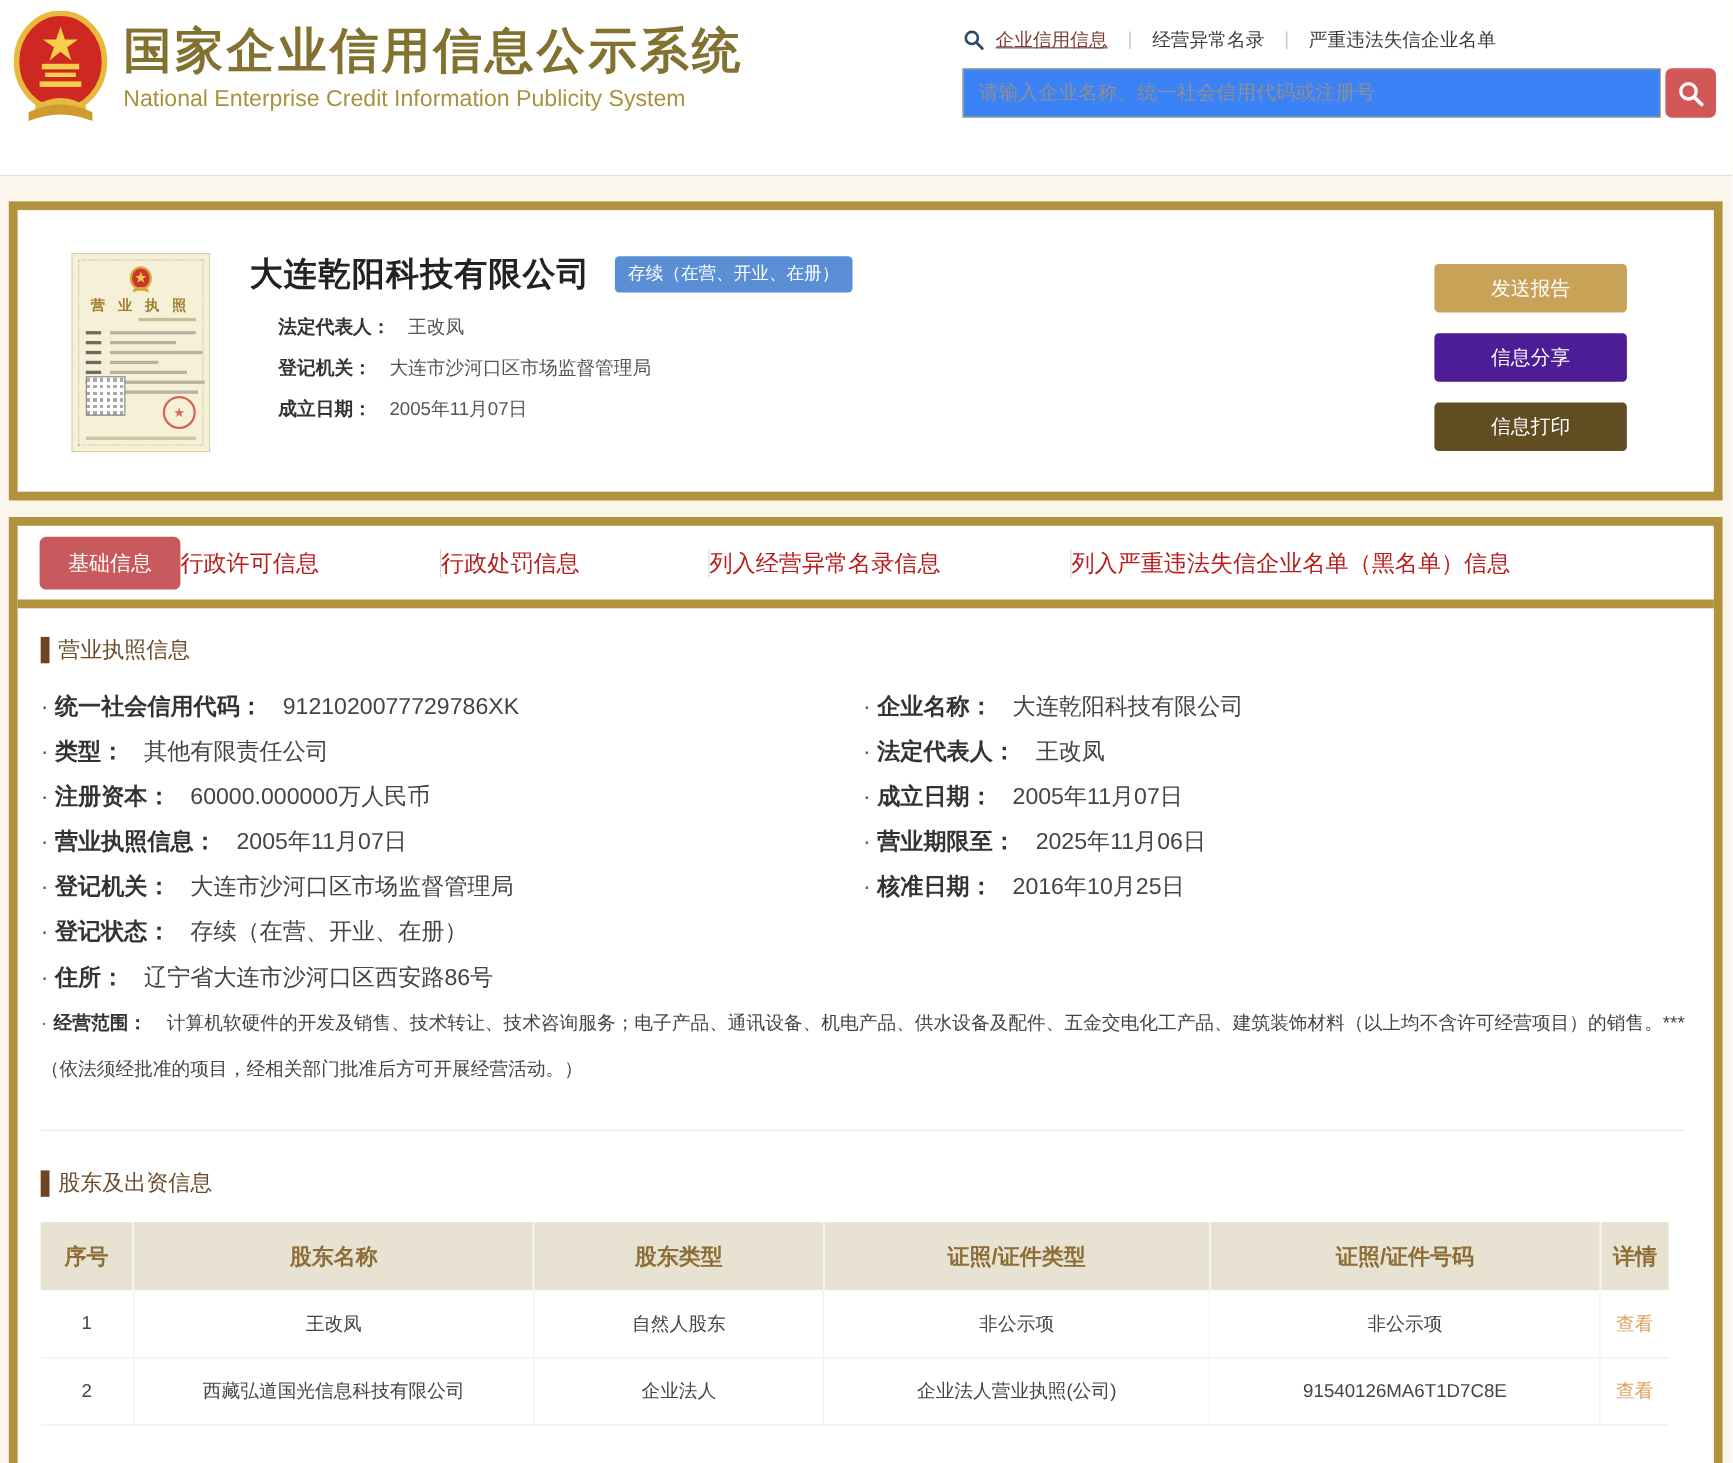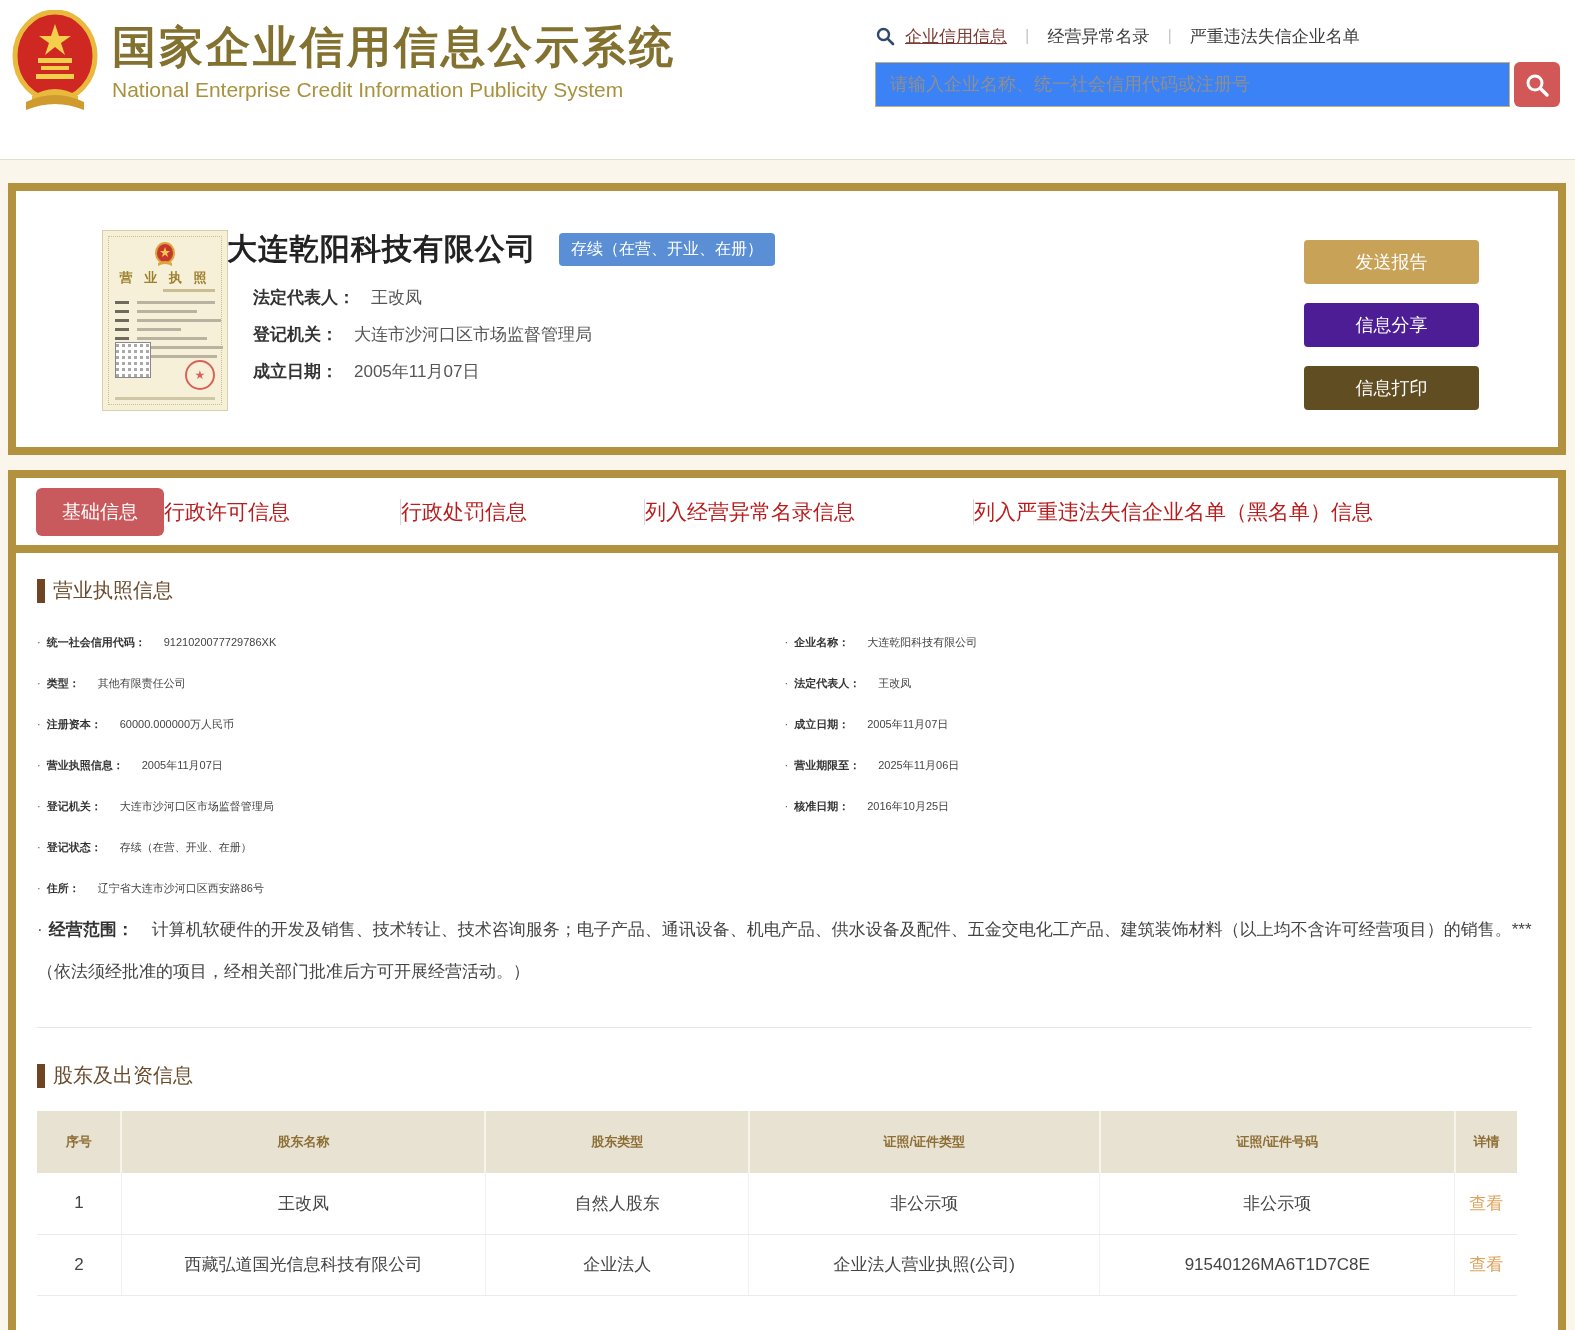--- a/index.html
+++ b/index.html
@@ -24,21 +24,21 @@
   .search-input { width:638px; height:45px; border:1px solid #c6ae74; background:#3b82f6; font-size:18px; padding:0 14px; color:#333; outline:none; }
   .search-input::placeholder { color:#8f8f8f; }
   .search-btn { width:46px; height:45px; margin-left:4px; background:#d25757; border:none; border-radius:6px; cursor:pointer; display:flex; align-items:center; justify-content:center; }
 
   
   .gold-box { margin:0 9px 0 8px; border:8px solid #b3923f; background:#fff; }
   .card-box { margin-top:23px; height:272px; position:relative; }
   .main-box { margin-top:15px; height:900px; }
 
   
-  .license-thumb { position:absolute; left:49px; top:39px; width:126px; height:181px; background:#f7f0d8; border:1px solid #d9d0a9; padding:5px;margin-left:37px; }
+  .license-thumb { position:absolute; left:49px; top:39px; width:126px; height:181px; background:#f7f0d8; border:1px solid #d9d0a9; padding:5px; }
   .license-inner { width:100%; height:100%; border:1px dotted #cdbd8a; position:relative; }
   .lic-emblem { position:absolute; left:50%; top:4px; transform:translateX(-50%); width:22px; height:26px; }
   .lic-title { position:absolute; top:32px; width:100%; text-align:center; font-size:13px; font-weight:bold; color:#9c8030; letter-spacing:4px; }
   .lic-subline { position:absolute; top:52px; right:6px; width:52px; height:3px; background:#c9bd96; }
   .lic-row { position:absolute; left:6px; height:3px; background:#b9b2a0; }
   .lic-label { position:absolute; left:6px; height:3px; width:14px; background:#6f6a5e; }
   .lic-qr { position:absolute; left:6px; bottom:26px; width:36px; height:36px;
             background:repeating-linear-gradient(0deg,#6b6b6b 0 3px,#fdfdfd 3px 6px),repeating-linear-gradient(90deg,#6b6b6b 0 3px,#fdfdfd 3px 6px); background-blend-mode:screen; border:1px solid #888; }
   .lic-seal { position:absolute; right:6px; bottom:14px; width:30px; height:30px; border:2px solid #d24a43; border-radius:50%; opacity:.85; display:flex; align-items:center; justify-content:center; color:#d24a43; font-size:12px; }
   .lic-foot { position:absolute; bottom:4px; left:6px; right:6px; height:3px; background:#cfc6a4; }
@@ -69,33 +69,33 @@
   .tab-item.t5 { width:500px; }
 
   
   .content { padding:24px 26px 0 21px; }
   .section-title { display:flex; align-items:center; }
   .section-bar { width:8px; height:24px; background:#6e4423; margin-right:8px; }
   .section-text { font-size:20px; color:#6a4b2c; }
 
   .fields-grid { margin-top:18px; display:flex; }
   .fcol { width:50%; }
-  .field { font-size:11px; line-height:41px; white-space:nowrap; }
+  .field { font-size:21px; line-height:41px; white-space:nowrap; }
   .field .dot { color:#555; margin-right:6px; }
   .field b { color:#333; margin-right:18px; }
   .field span.v { color:#444; }
   .scope-field { font-size:17px; line-height:42px; margin-top:0; white-space:normal; }
   .scope-field b { color:#333; margin-right:18px; }
 
   .section-divider { border:none; border-top:1px solid #e7e7e7; margin:34px 0 0 0; }
   .sh-title { margin-top:34px; }
 
   
   .sh-table { width:99%; margin-top:22px; border-collapse:collapse; table-layout:fixed; }
-  .sh-table th { background:#e8e2d3; color:#8d6e35; font-size:13px; font-weight:bold; height:62px; border-right:2px solid #f7f4ec; }
+  .sh-table th { background:#e8e2d3; color:#8d6e35; font-size:20px; font-weight:bold; height:62px; border-right:2px solid #f7f4ec; }
   .sh-table th:last-child { border-right:none; }
   .sh-table td { height:61px; text-align:center; font-size:17px; color:#444; background:#fff; border-bottom:1px solid #ebebeb; border-right:1px solid #f1f1f1; }
   .sh-table td:last-child { border-right:none; }
   .view-link { color:#e0a35e; text-decoration:none; cursor:pointer; }
   .c1{width:5.7%;} .c2{width:24.6%;} .c3{width:17.8%;} .c4{width:23.7%;} .c5{width:24%;} .c6{width:4.2%;}
 </style>
 </head>
 <body>
 
 <div class="site-header">

